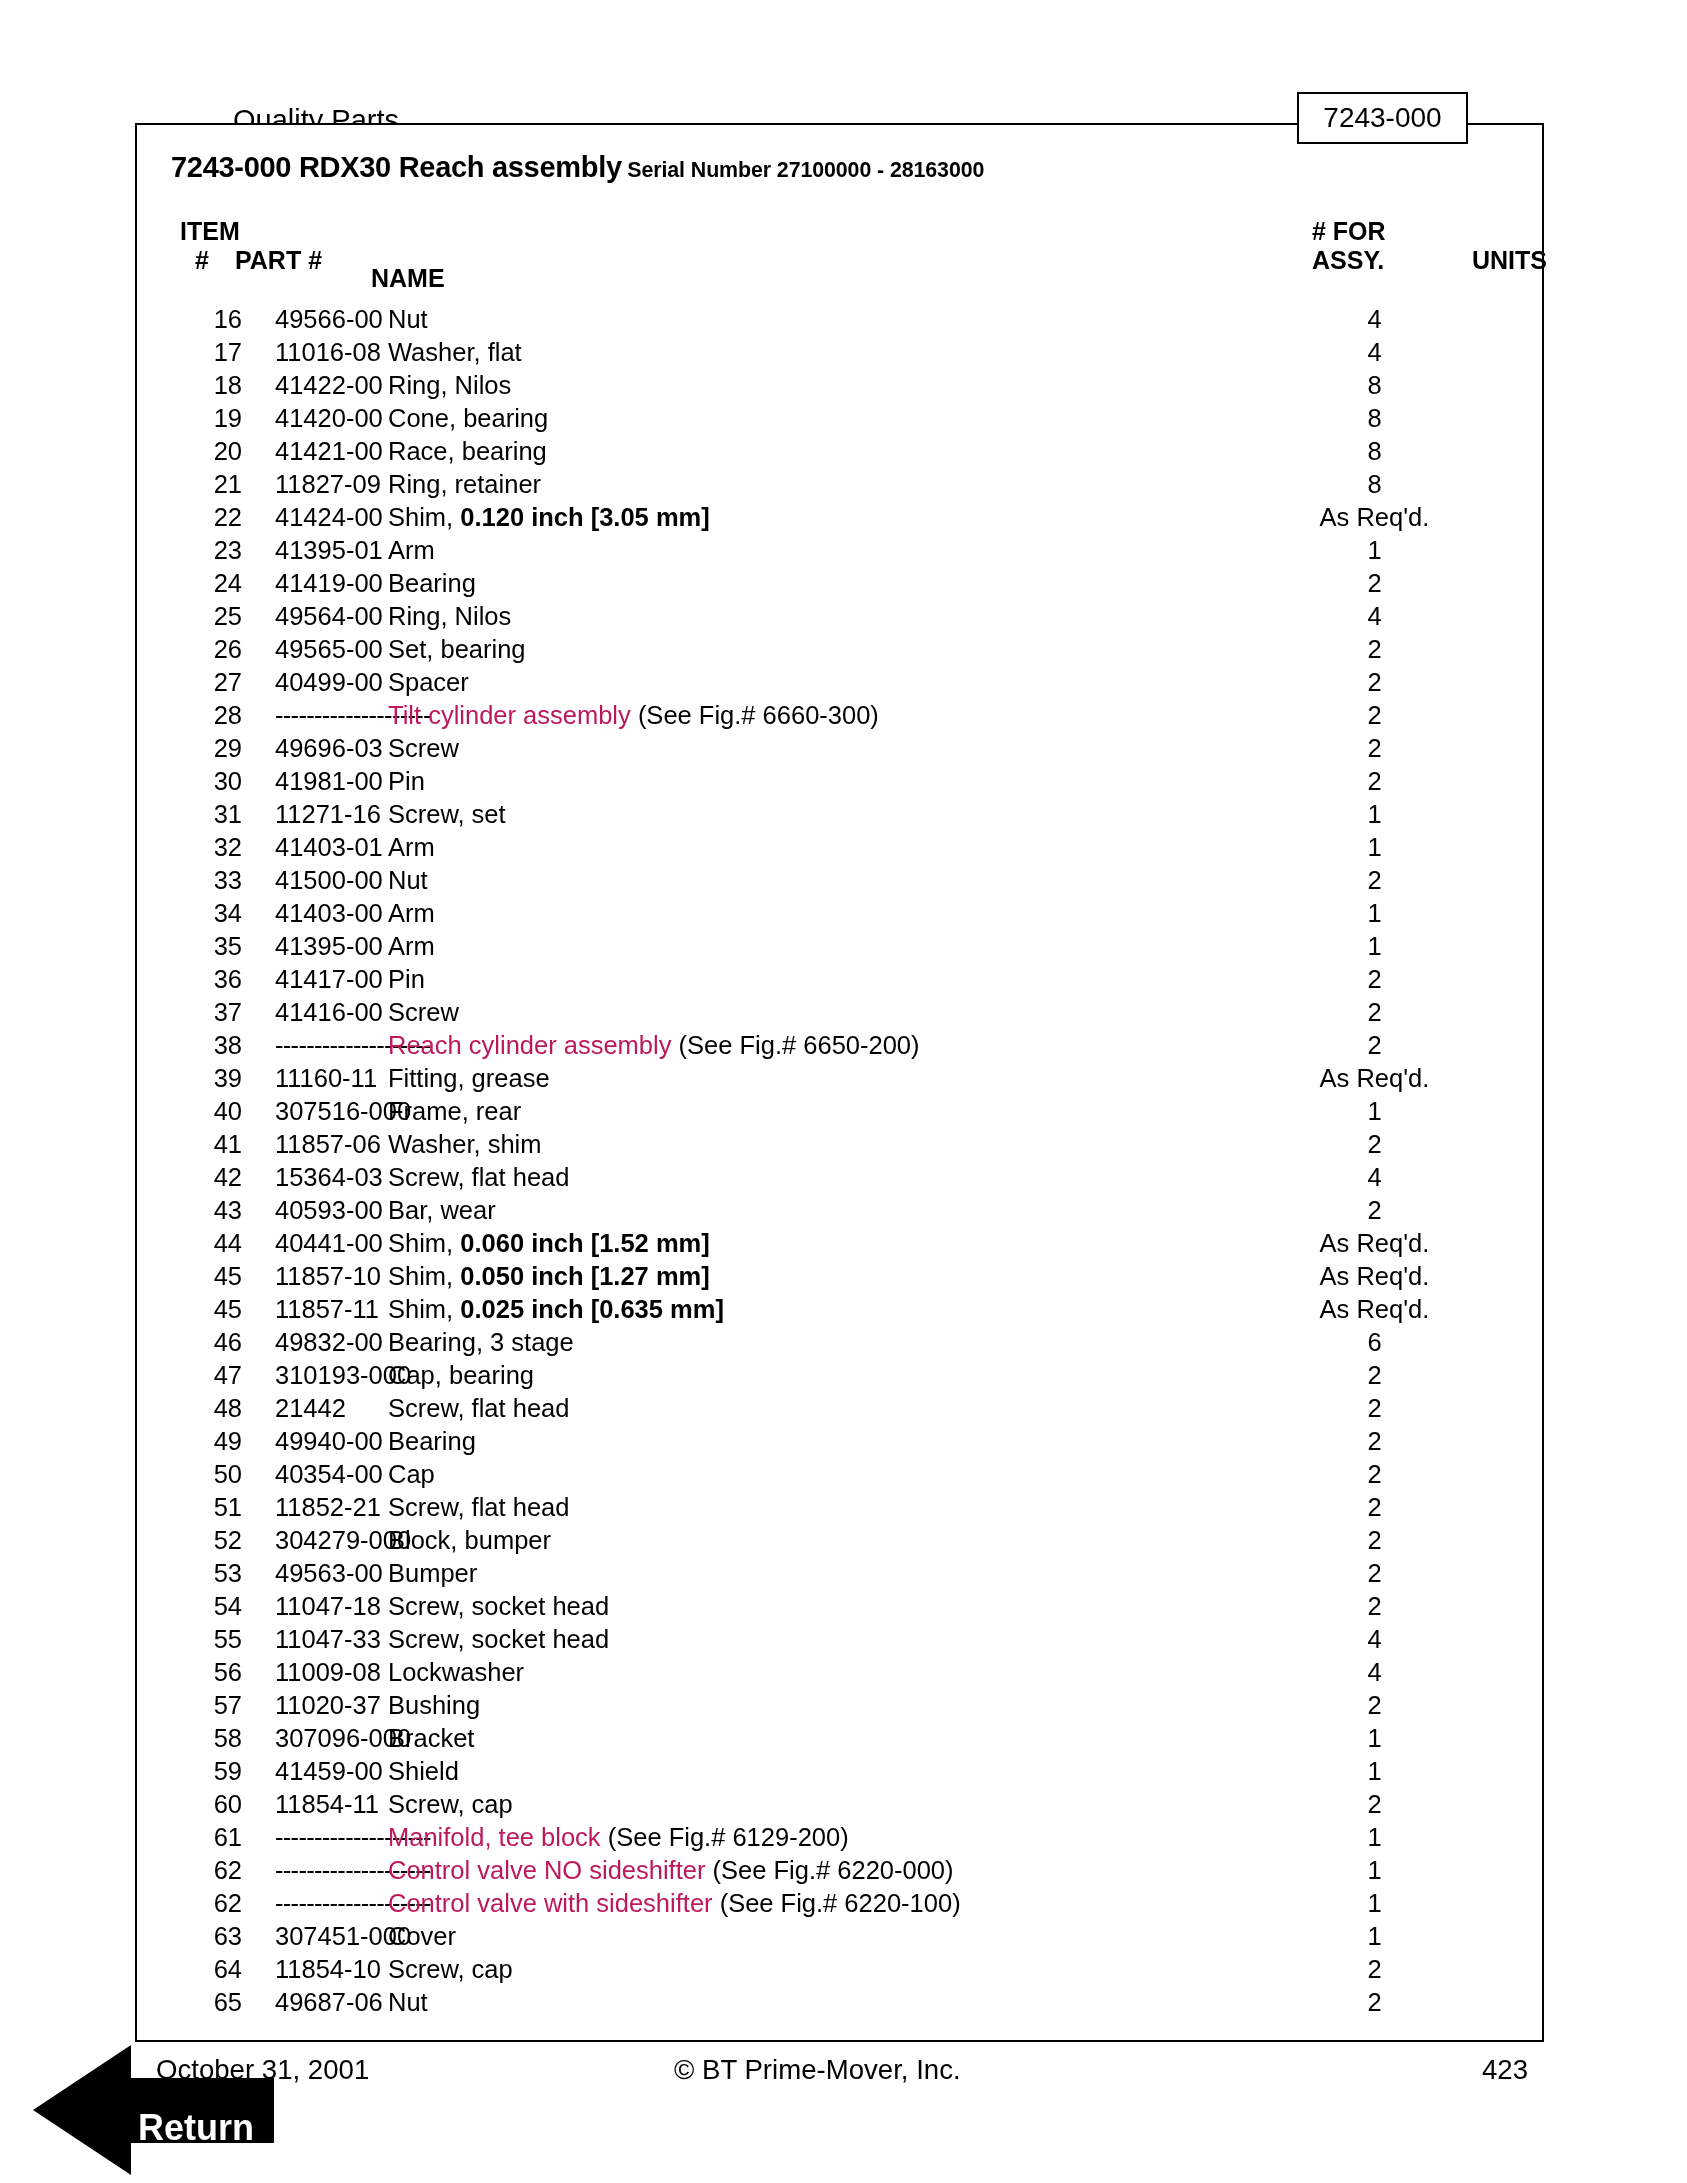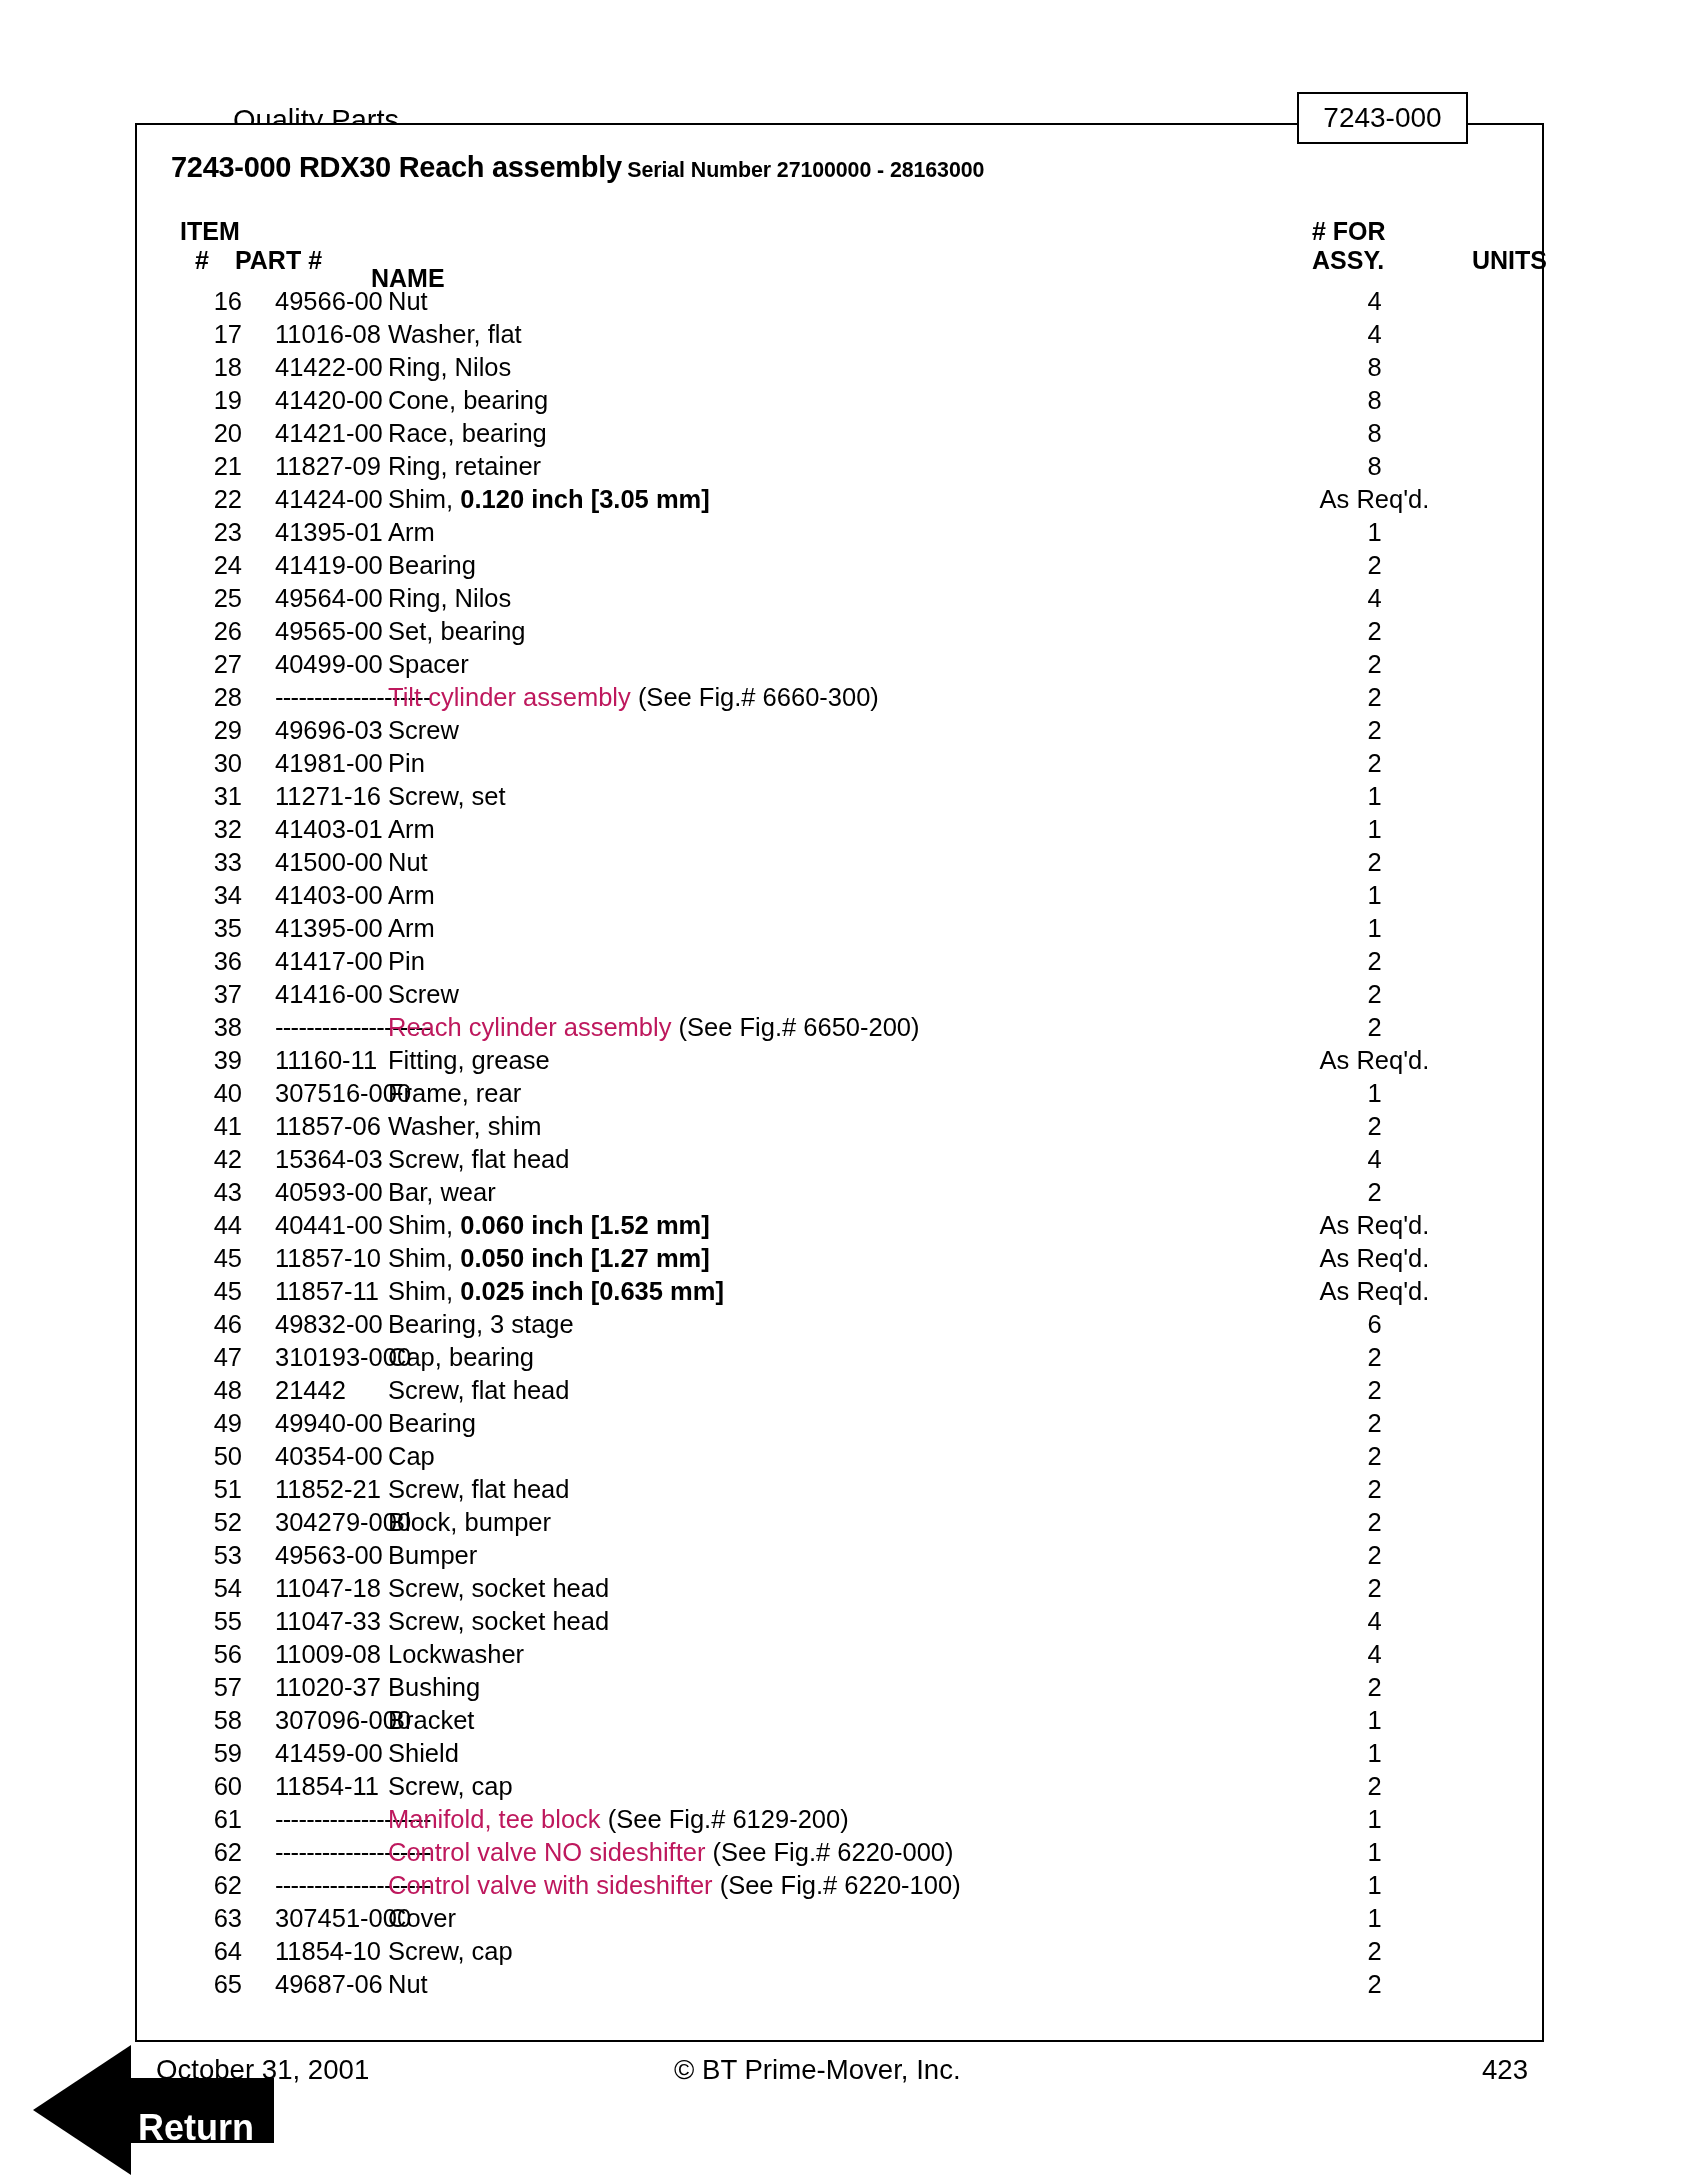--- a/index.html
+++ b/index.html
@@ -94,21 +94,21 @@
   .h-part    { left: 98px; top: 29px; }
   .h-name    { left: 234px; top: 47px; }
   .h-forassy1{ left: 1175px;top: 0px;  }
   .h-forassy2{ left: 1175px;top: 29px; }
   .h-units   { left: 1335px;top: 29px; }
 
   
   #parts-table {
     position: absolute;
     left: 0;
-    top: 160px;
+    top: 178px;
     width: 100%;
   }
   .row {
     position: relative;
     height: 33px;
     font-size: 25.5px;
     line-height: 33px;
     white-space: nowrap;
   }
   .cell { position: absolute; top: 0; }

